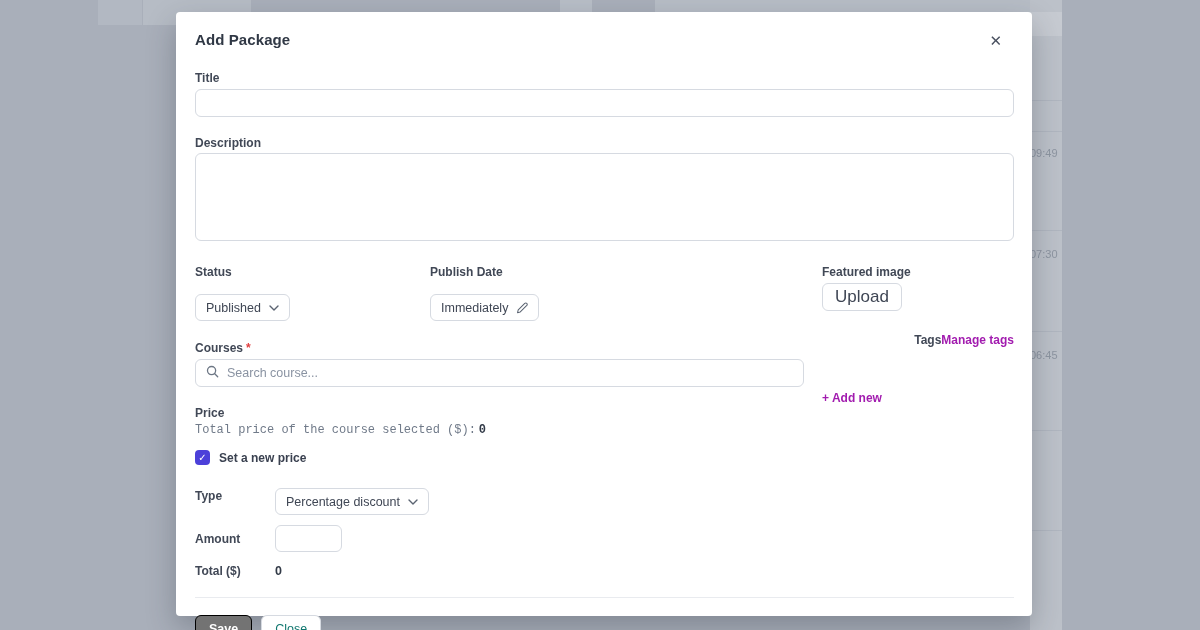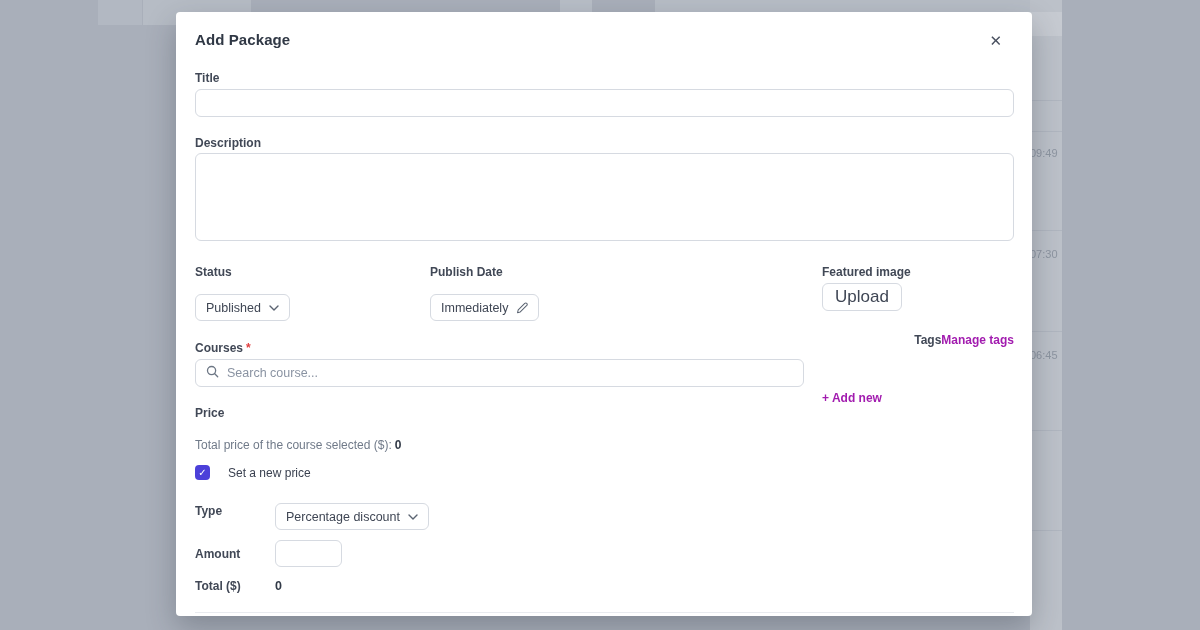--- a/index.html
+++ b/index.html
@@ -90,30 +90,30 @@
     font-family: "Liberation Sans", sans-serif; color: #3f4654; background: transparent;
   }
   .search-input::placeholder { color: #8a93a2; }
 
   .tags-block { margin-top: 22px; }
   .tags-head { display: flex; justify-content: flex-end; align-items: center; }
   .link { font-size: 12px; font-weight: 600; color: #a21caf; cursor: pointer; text-decoration: none; }
   .add-new { display: inline-block; margin-top: 44px; }
 
   .price-block { margin-top: 19px; }
-  .price-summary { margin-top: 18px; font-size: 12px; color: #707a89; }
+  .price-summary { margin-top: 3px; font-size: 12px; color: #707a89; font-family: Liberation Mono, monospace; }
   .price-summary b { color: #323a47; margin-left: 3px; }
 
   .check-row { margin-top: 13px; display: flex; align-items: center; cursor: pointer; }
   .checkbox {
     width: 15px; height: 15px; border-radius: 4px; background: #4c40d9;
     color: #fff; font-size: 10px; font-weight: 700;
     display: flex; align-items: center; justify-content: center; line-height: 1;
   }
-  .check-label { margin-left: 18px; font-size: 12px; font-weight: 400; color: #3a4150; }
+  .check-label { margin-left: 9px; font-size: 12px; font-weight: 700; color: #3a4150; }
 
   .inline-row { display: flex; align-items: center; }
   .inline-row .field-label { width: 80px; flex: 0 0 80px; }
   .row-type { margin-top: 11px; }
   .row-amount { margin-top: 10px; }
   .row-total { margin-top: 12px; }
   .amount-input { width: 67px; height: 27px; }
   .total-value { font-size: 12.5px; font-weight: 700; color: #323a47; }
 
   .footer-divider { height: 1px; background: #e9ebef; margin-top: 19px; }

